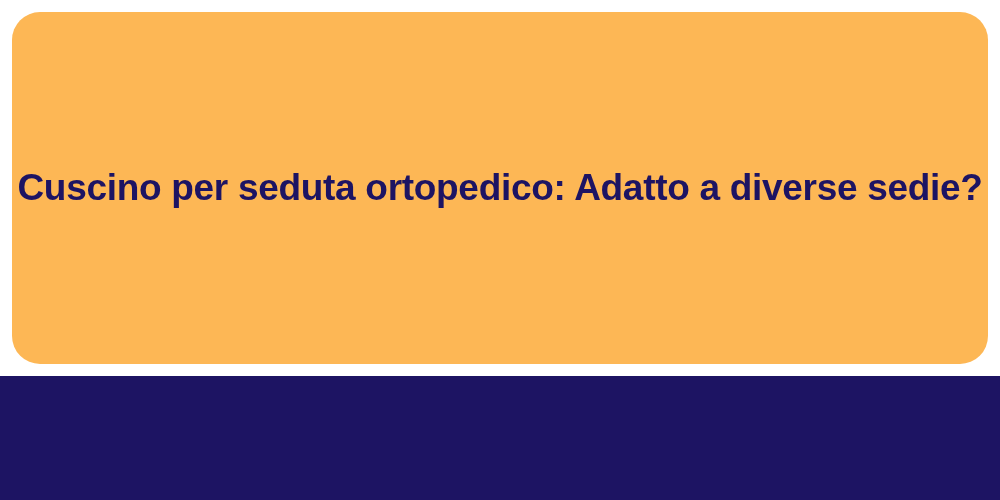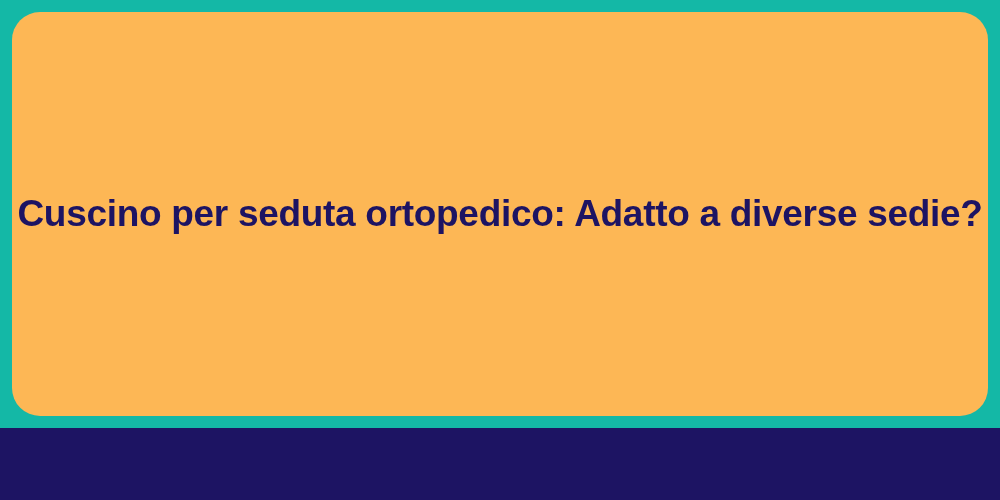--- a/index.html
+++ b/index.html
@@ -13,22 +13,22 @@
     overflow: hidden;
     background: #1d1463;
     font-family: "Liberation Sans", sans-serif;
   }
 
   
   .frame {
     position: relative;
     box-sizing: border-box;
     width: 1000px;
-    height: 428px;
-    background: #14b8a6;
+    height: 376px;
+    background: #ffffff;
     padding: 12px;
   }
 
   
   .panel {
     box-sizing: border-box;
     width: 100%;
     height: 100%;
     background: #fdb755;
     border-radius: 28px;

